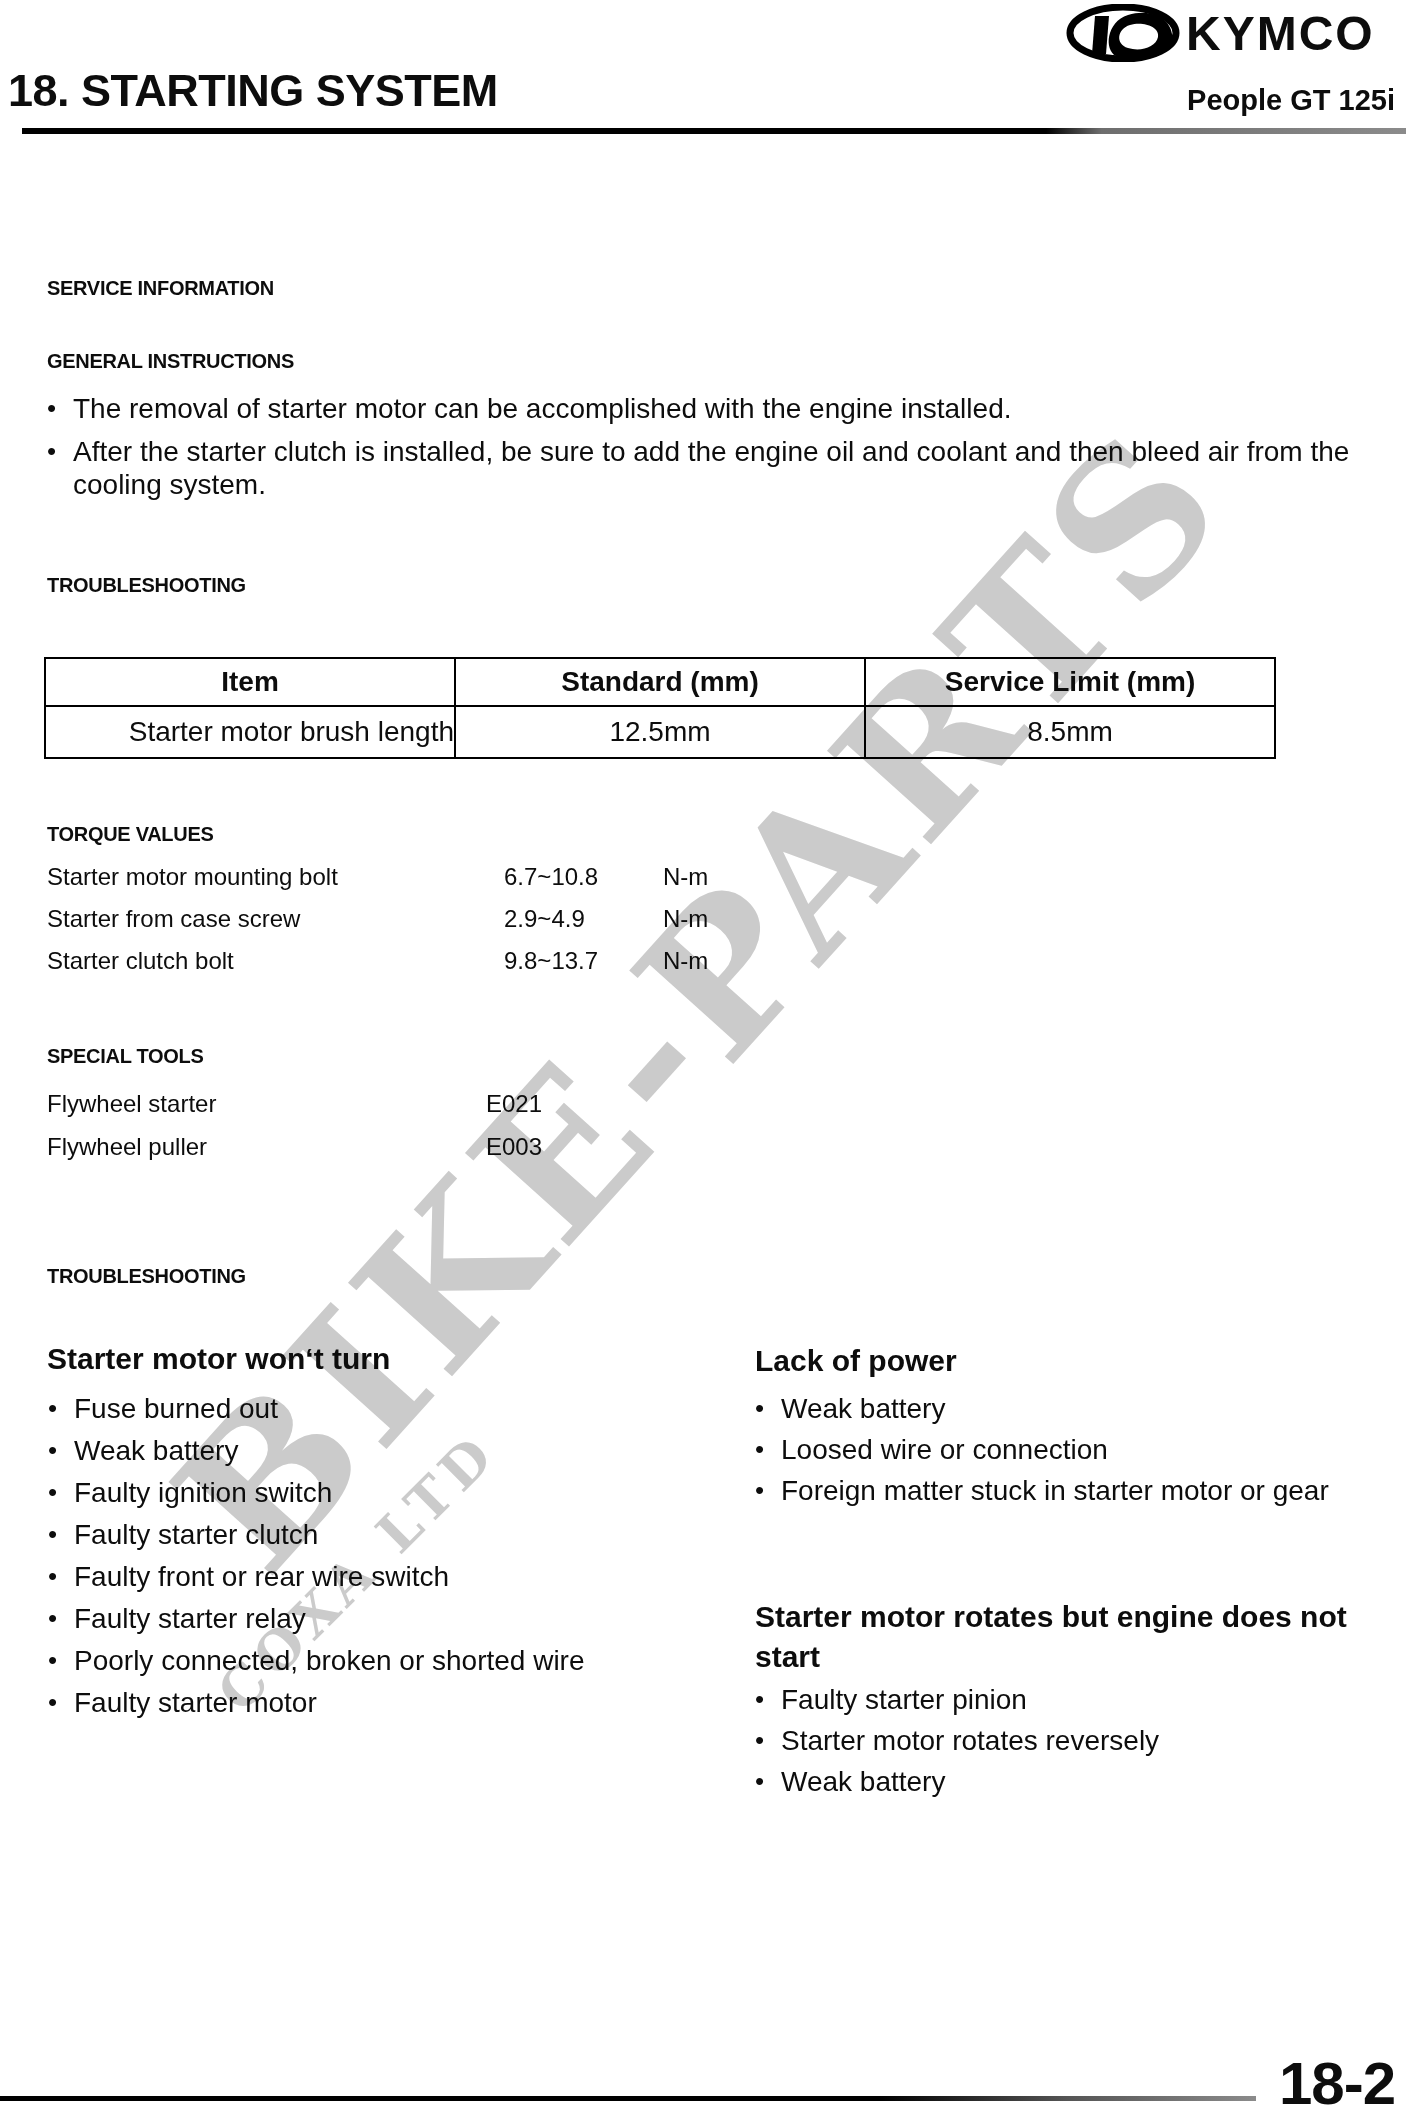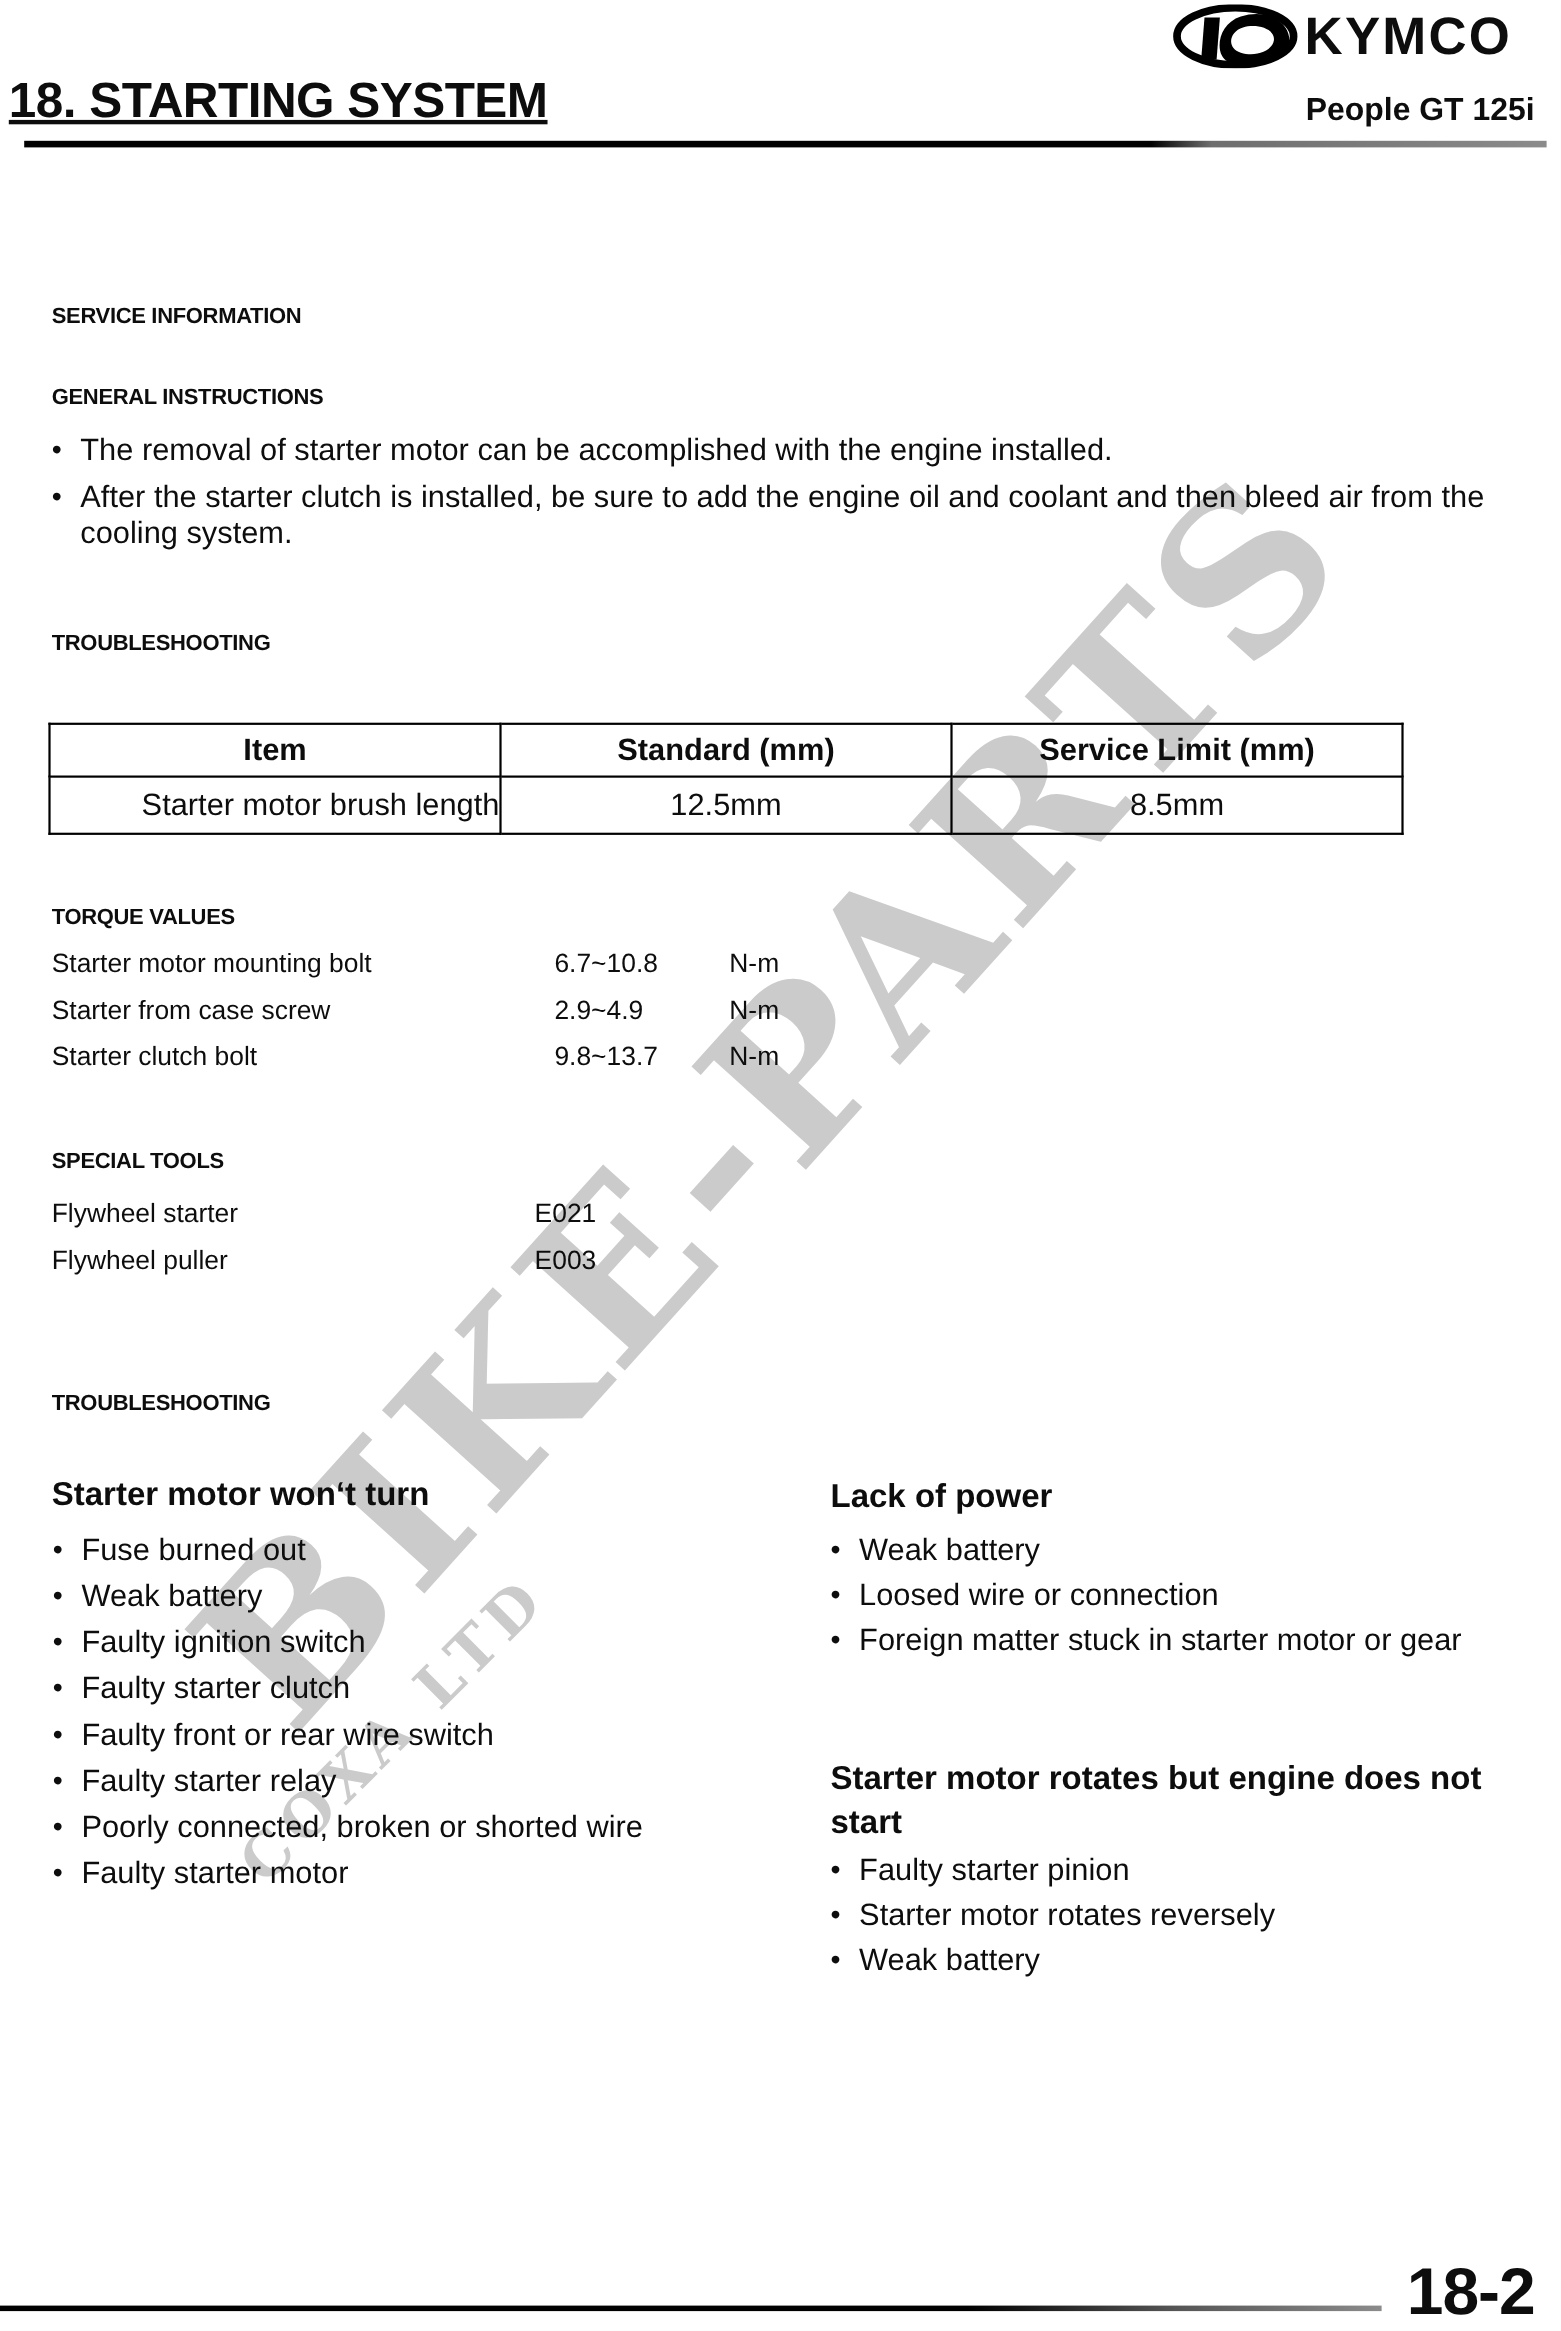--- a/index.html
+++ b/index.html
@@ -89,21 +89,21 @@
 
   <div class="content">
 
     <svg class="abs logo-svg" viewBox="0 0 116 58">
       <ellipse cx="59" cy="29" rx="53" ry="26" fill="none" stroke="#000" stroke-width="7"></ellipse>
       <path d="M31,12 L45,12 L42,50 L28,50 Z" fill="#000"></path>
       <path d="M52,52 C40,46 42,18 64,11 C86,4 106,14 108,30 C110,46 94,55 76,55 C66,55 58,55 52,52 Z
                M66,21 C53,25 51,40 64,44 C77,48 92,43 94,33 C96,22 78,17 66,21 Z" fill="#000" fill-rule="evenodd"></path>
     </svg>
     <div class="abs brand-text">KYMCO</div>
-    <h1 class="abs chapter-title" style="margin:0;text-decoration:underline;">18. STARTING SYSTEM</h1>
+    <h1 class="abs chapter-title" style="margin:0;">18. STARTING SYSTEM</h1>
     <div class="abs model-label">People GT 125i</div>
     <div class="abs header-rule"></div>
 
     <div class="abs sec-head" style="top:272px;">SERVICE INFORMATION</div>
 
     <div class="abs sec-head" style="top:345px;">GENERAL INSTRUCTIONS</div>
     <ul class="blist gi">
       <li>
         <span class="dot">•</span>
         <div>The removal of starter motor can be accomplished with the engine installed.</div>

